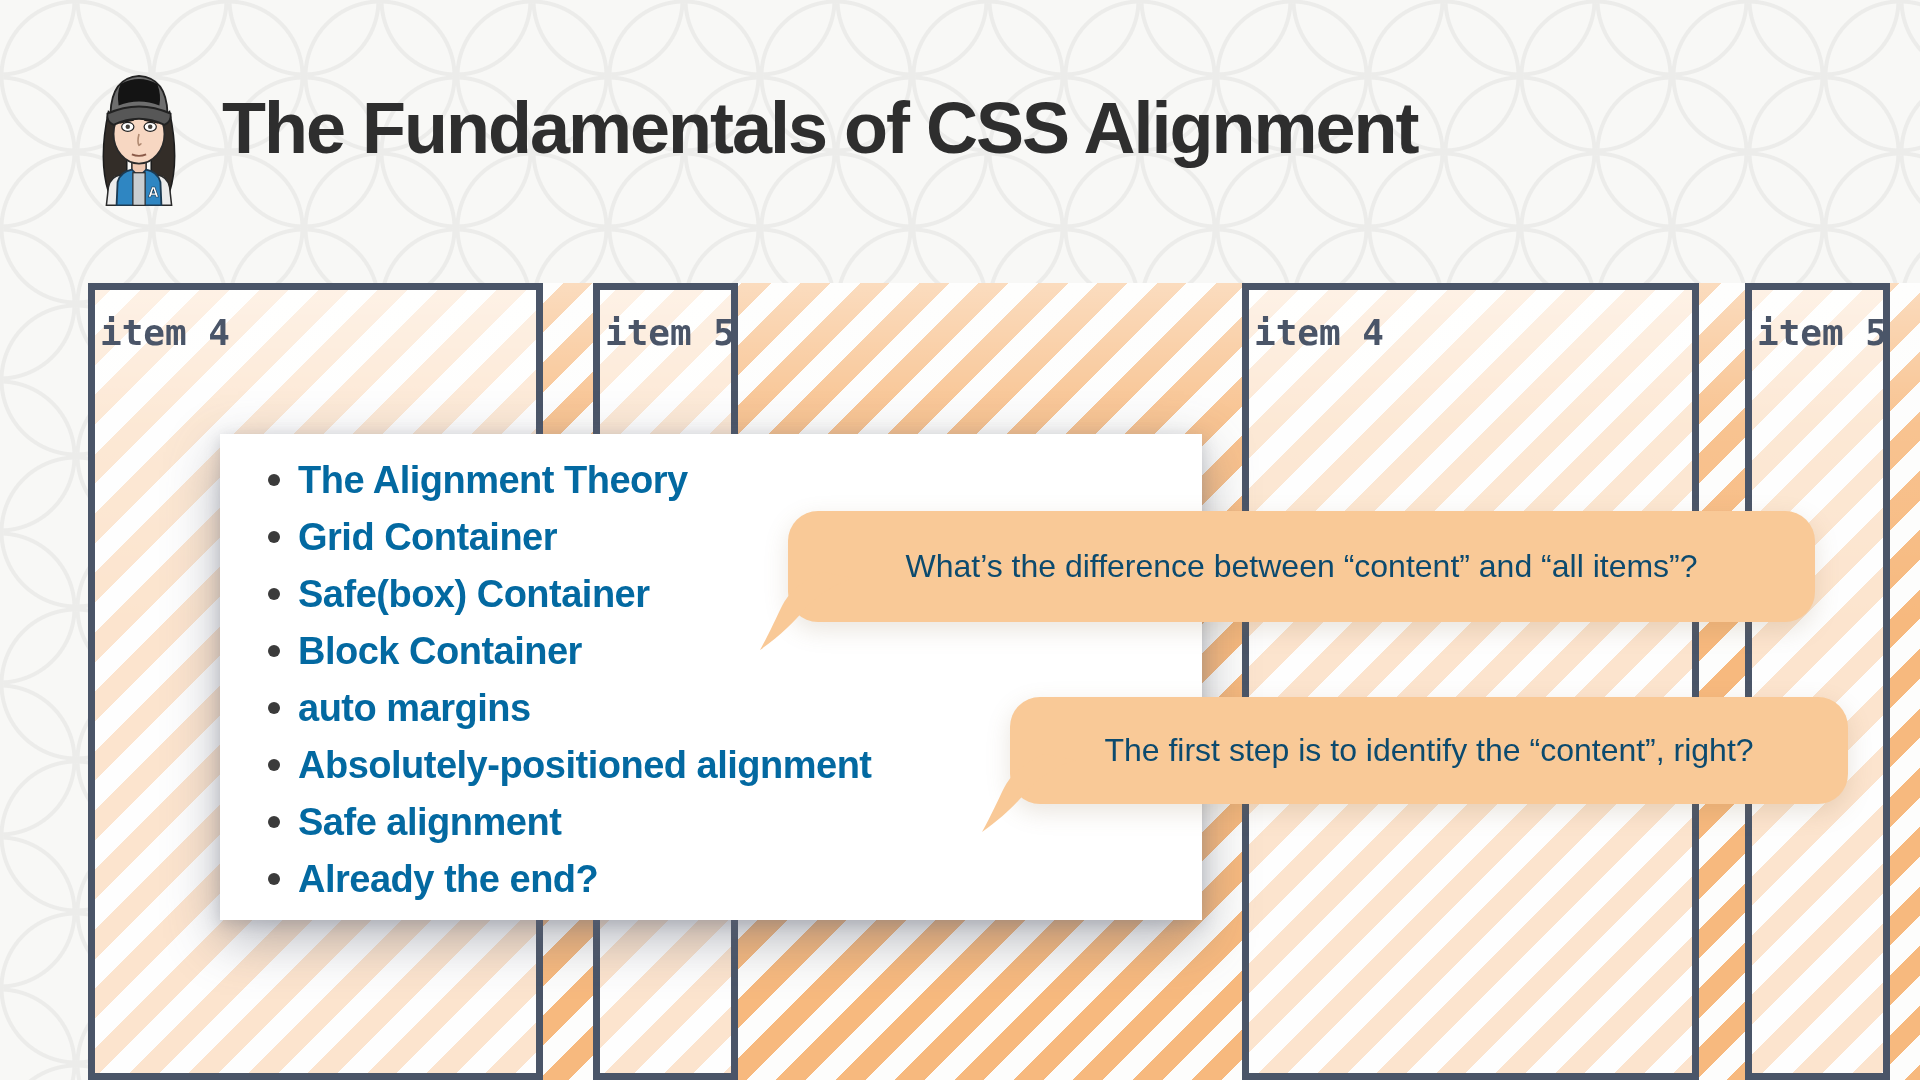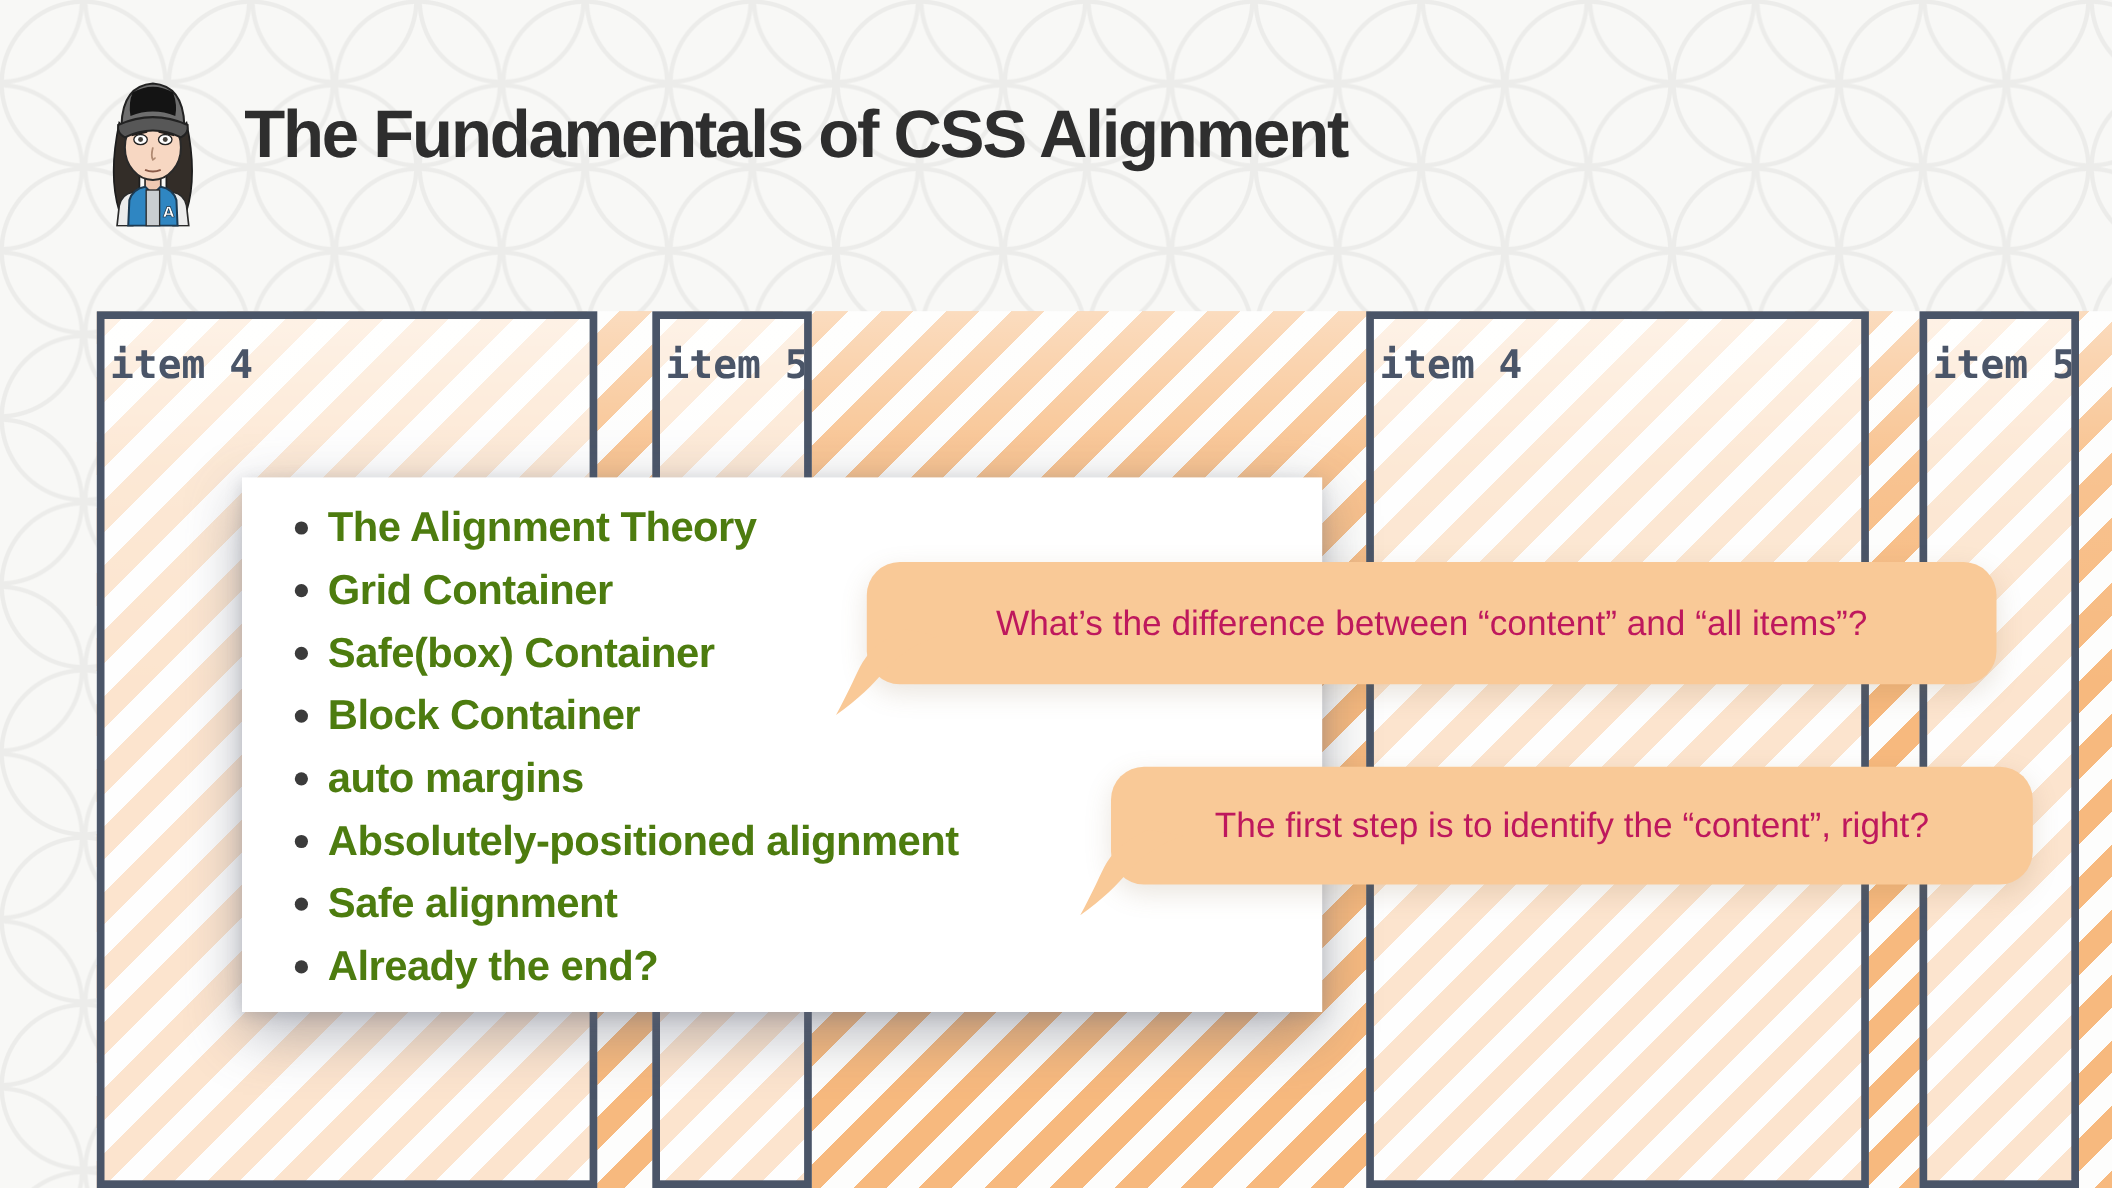--- a/index.html
+++ b/index.html
@@ -16,21 +16,21 @@
       radial-gradient(circle at 76px 76px, rgba(0,0,0,0) 72px, #ececea 73px, #ececea 76px, rgba(0,0,0,0) 77px);
     background-size:152px 152px, 152px 152px;
     background-position:0 0, 76px 76px;
   }
 
   
   .header { position:absolute; left:0; top:0; width:1920px; height:230px; z-index:40; }
   .avatar { position:absolute; left:86px; top:62px; width:106px; height:144px; }
   .page-title {
     position:absolute; left:222px; top:92px; margin:0;
-    font-weight:800; font-size:61px; line-height:1; letter-spacing:-2px;
+    font-weight:800; font-size:72px; line-height:1; letter-spacing:-2px;
     color:#2e2e2e; white-space:nowrap;
   }
 
   
   .grid-bg {
     position:absolute; left:88px; top:283px; right:0; bottom:0; z-index:1;
     background-image:
       linear-gradient(180deg, rgba(255,255,255,0.50) 0, rgba(255,255,255,0.15) 140px, rgba(255,255,255,0) 340px),
       repeating-linear-gradient(135deg, #f7b97e 0 21px, #fdfdfc 21px 42px);
   }
@@ -52,33 +52,33 @@
   
   .toc-card {
     position:absolute; left:220px; top:434px; width:982px; height:486px; z-index:10;
     background:#ffffff;
     box-shadow:0 18px 50px rgba(96,100,115,0.45), 0 4px 14px rgba(96,100,115,0.25);
   }
   .toc-list { margin:0; padding:24px 30px 0 78px; list-style:none; }
   .toc-list li {
     position:relative; margin:0 0 13px 0;
     font-weight:700; font-size:38px; line-height:44px; letter-spacing:-0.5px;
-    color:#4d7c0f; cursor:pointer; white-space:nowrap;
+    color:#0369a1; cursor:pointer; white-space:nowrap;
   }
   .toc-list li::before {
     content:""; position:absolute; left:-30px; top:16px;
     width:12px; height:12px; border-radius:50%; background:#3b3b3b;
   }
 
   
   .bubble {
     position:absolute; z-index:20;
     background:#f9c997; border-radius:30px;
     display:flex; align-items:center; justify-content:center;
-    font-size:32px; color:#be185d; white-space:nowrap;
+    font-size:32px; color:#0c4a6e; white-space:nowrap;
     box-shadow:0 8px 24px rgba(140,110,70,0.18);
   }
   .bubble-1 { left:788px;  top:511px; width:1027px; height:111px; }
   .bubble-2 { left:1010px; top:697px; width:838px;  height:107px; }
   .bubble-tail { position:absolute; left:-30px; bottom:-30px; width:100px; height:80px; }
 </style>
 </head>
 <body>
 
 <div class="page">

